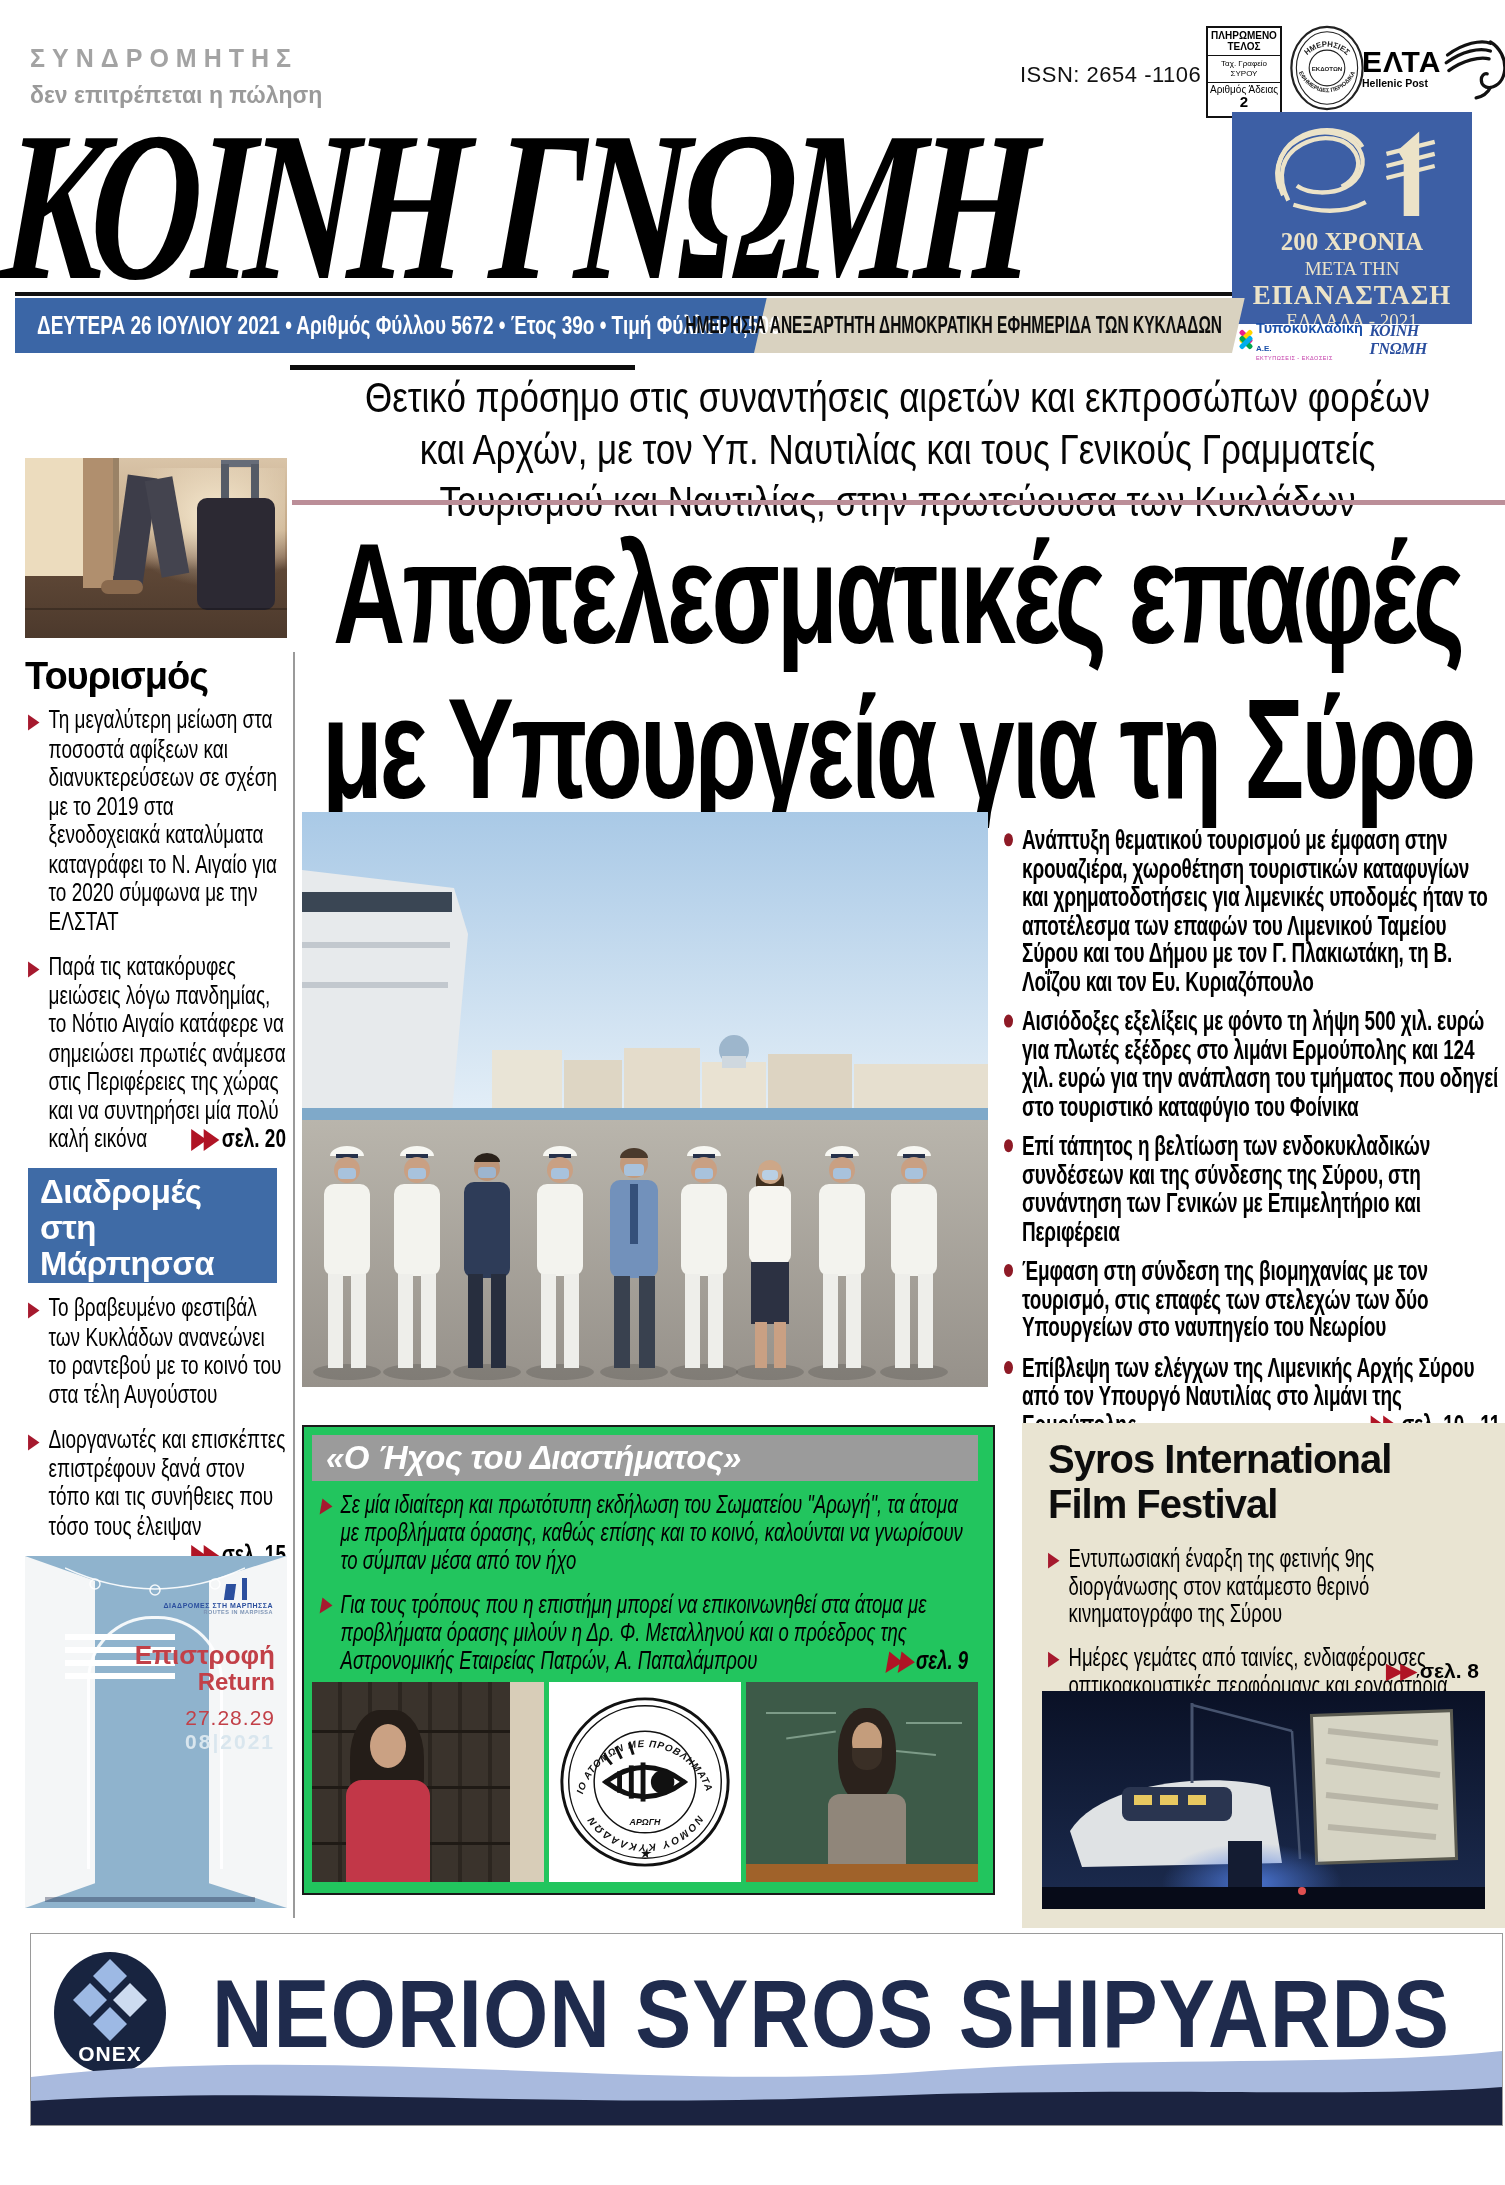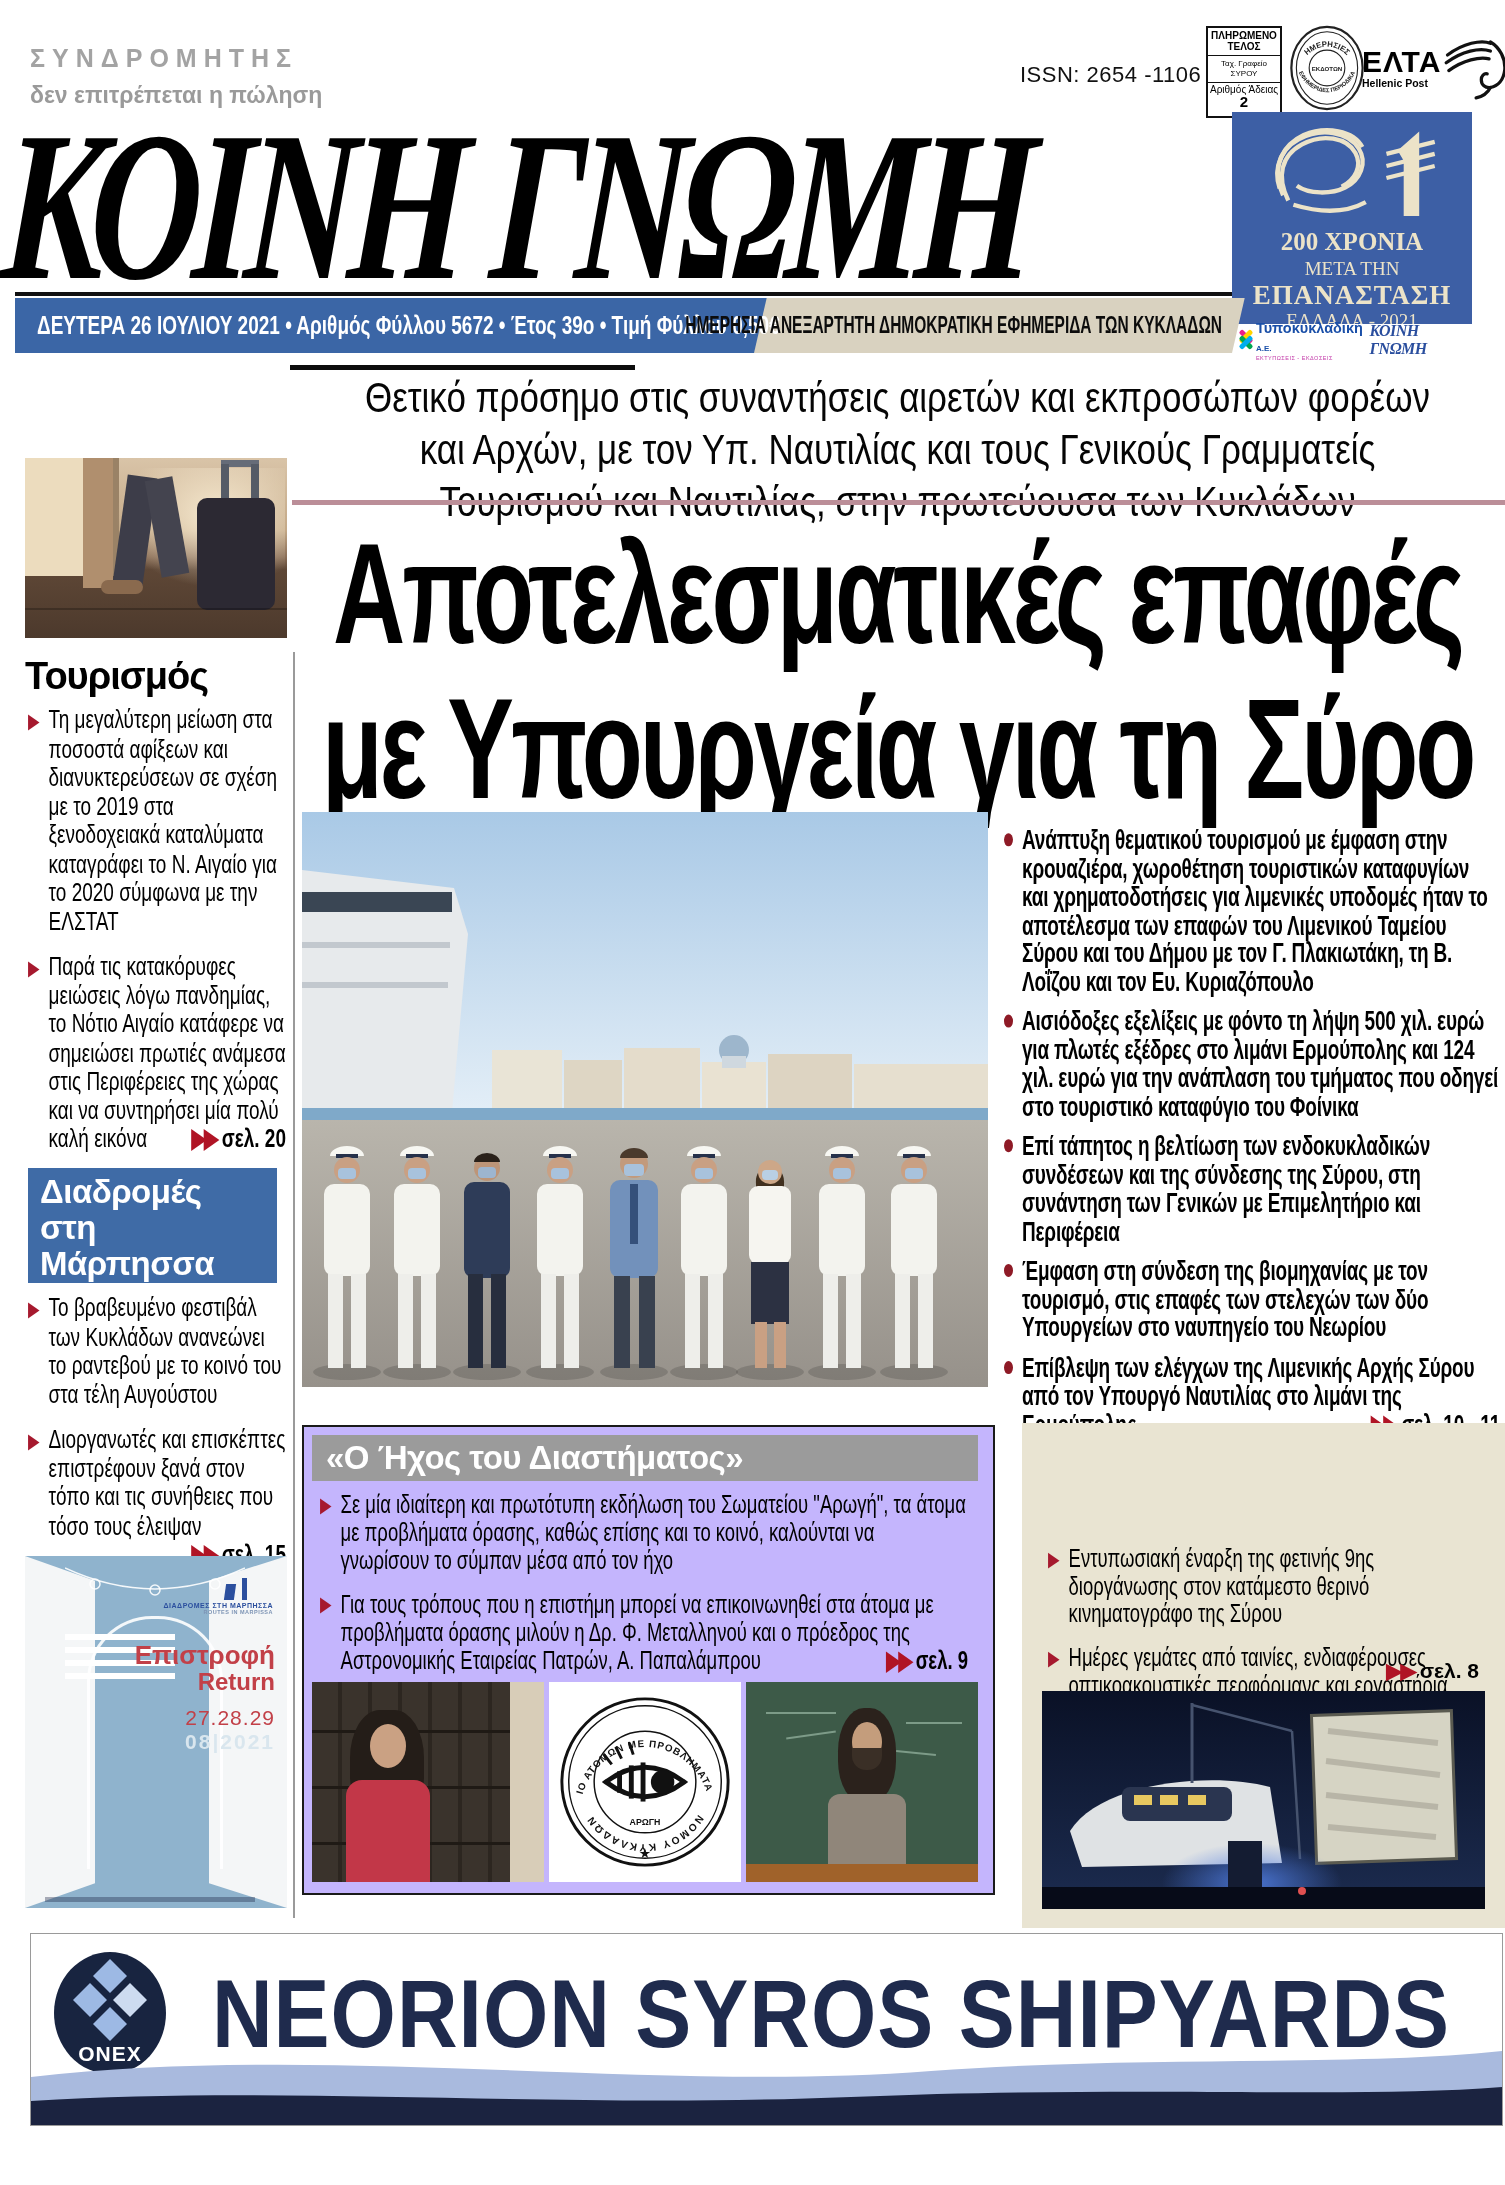--- a/index.html
+++ b/index.html
@@ -125,21 +125,21 @@
   .vdivider{left:293px;top:652px;width:1.5px;height:1266px;background:#9a9a9a;}
 
   
   .photo-main{left:302px;top:812px;width:686px;height:575px;overflow:hidden;background:#cfe0ee;}
 
   
   .lead-list{left:1004px;top:826px;width:496px;transform:scaleY(1.45);transform-origin:top left;
              font-size:19px;font-weight:bold;line-height:19.5px;display:flex;flex-direction:column;gap:8px;letter-spacing:-0.2px;}
 
   
-  .soundbox{left:302px;top:1425px;width:693px;height:470px;border:2px solid #1a1a1a;background:#c4b5fd;box-sizing:border-box;}
+  .soundbox{left:302px;top:1425px;width:693px;height:470px;border:2px solid #1a1a1a;background:#22c55e;box-sizing:border-box;font-style:italic;}
   .soundbar{position:absolute;left:8px;top:8px;width:666px;height:46px;background:#9b9b9b;color:#fff;
             font-weight:800;font-size:33px;line-height:46px;padding-left:14px;box-sizing:border-box;letter-spacing:-0.5px;}
   .sound-list{position:absolute;left:16px;top:64px;width:648px;transform:scaleY(1.4);transform-origin:top left;
               font-size:18.5px;line-height:20px;display:flex;flex-direction:column;gap:11px;}
   .sound-list .marker-tri{font-size:15px;}
   .sound-photos{position:absolute;left:8px;top:255px;width:666px;height:200px;display:flex;gap:5px;}
   .sp1{flex:0 0 232px;position:relative;overflow:hidden;
        background:repeating-linear-gradient(90deg,#3a332c 0 26px,#2c2620 26px 30px);}
   .sp1 .shelf{position:absolute;left:0;width:100%;height:3px;background:#1f1a15;}
   .sp1 .doorlight{position:absolute;right:0;top:0;width:34px;height:100%;background:#d8cdb8;}
@@ -566,20 +566,24 @@
       <div class="hair"></div>
       <div class="face"></div>
       <div class="beard"></div>
       <div class="shirt"></div>
       <div class="desk"></div>
     </div>
   </div>
 </div>
 
 <div class="abs festbox">
+  <div class="fest-title">
+    <div>Syros International</div>
+    <div>Film Festival</div>
+  </div>
   <div class="fest-list">
 
       <div class="b-item">
         <span class="marker-tri">▶</span>
         <p class="b-text"><span>Εντυπωσιακή έναρξη της φετινής 9ης διοργάνωσης στον κατάμεστο θερινό κινηματογράφο της Σύρου</span></p>
       </div>
 
       <div class="b-item">
         <span class="marker-tri">▶</span>
         <p class="b-text"><span>Ημέρες γεμάτες από ταινίες, ενδιαφέρουσες οπτικοακουστικές περφόρμανς και εργαστήρια</span></p>

